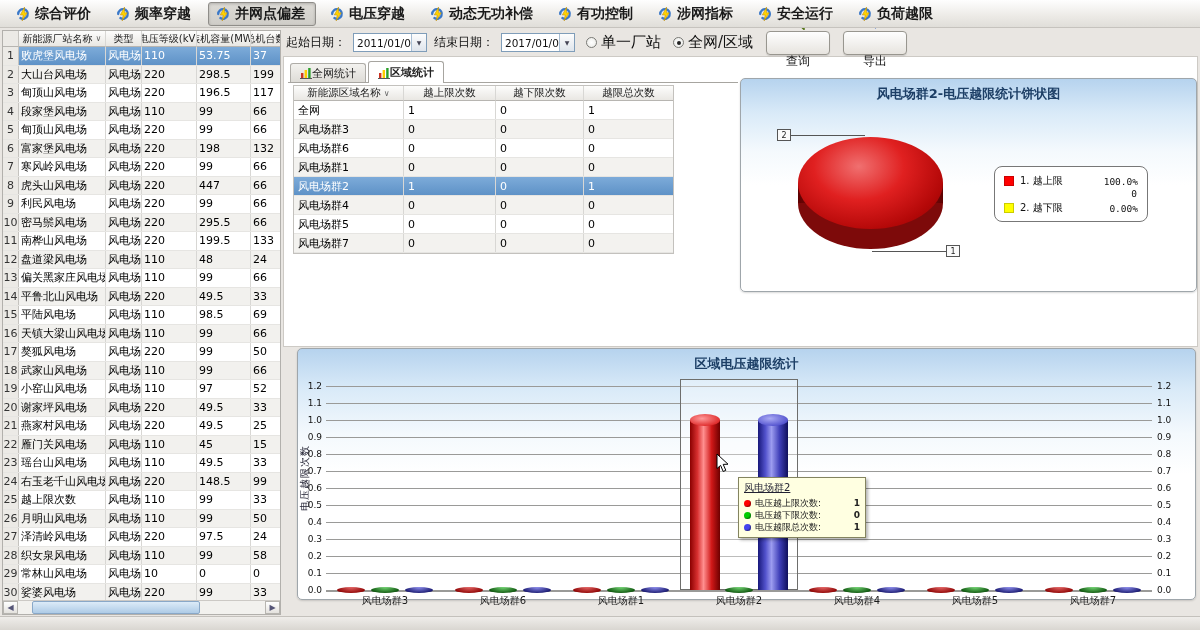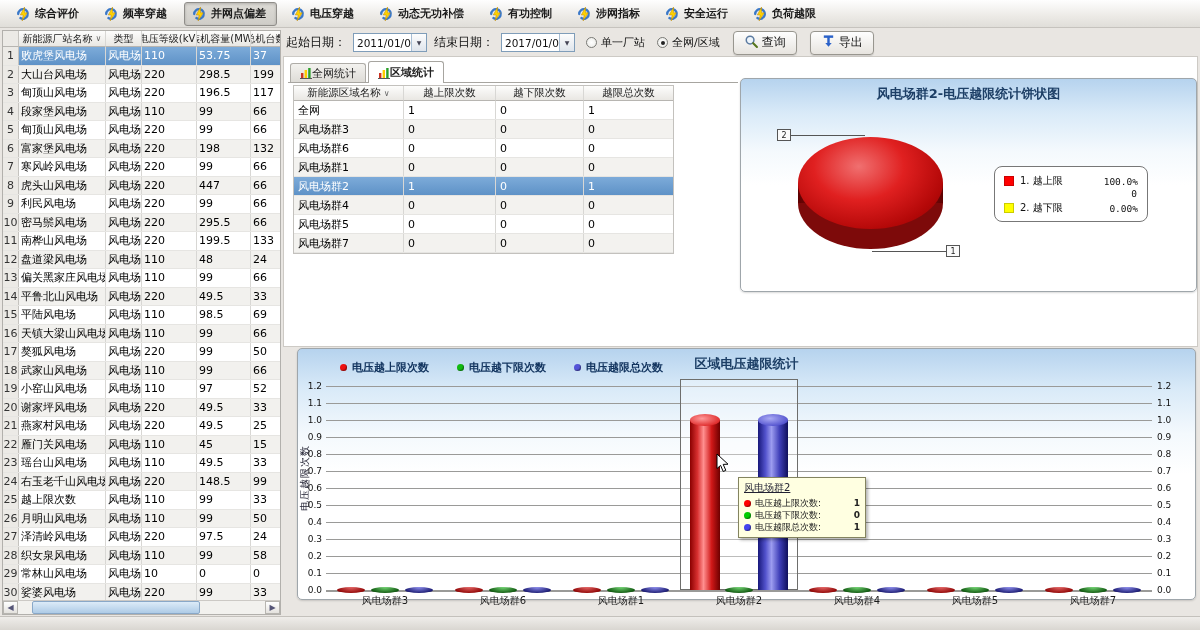--- a/index.html
+++ b/index.html
@@ -5,21 +5,21 @@
 * { margin:0; padding:0; box-sizing:border-box; }
 html,body { width:1200px; height:630px; }
 body { font-family:"DejaVu Sans", sans-serif; font-size:11px; background:#e9e6e2; overflow:hidden; position:relative; }
 .app { position:relative; width:1200px; height:630px; }
 
 
 .toolbar { position:absolute; left:0; top:0; width:1200px; height:28px;
   background:linear-gradient(#fefefe,#eceae6 60%,#e0ded9); border-bottom:1px solid #c6c3be;
   display:flex; align-items:center; padding-left:8px; gap:6px; z-index:4; }
 .tool-btn { display:flex; align-items:center; gap:4px; height:24px; padding:0 10px 0 6px;
-  border:1px solid transparent; border-radius:3px; font-size:11px; font-weight:bold; color:#1a1a1a; cursor:default; }
+  border:1px solid transparent; border-radius:3px; font-size:14px; font-weight:bold; color:#1a1a1a; cursor:default; }
 .tool-btn.active { border:1px solid #8f8d89; background:linear-gradient(#dddbd6,#cfcdc8);
   box-shadow:inset 0 1px 3px rgba(0,0,0,.2); }
 .tool-ico { width:16px; height:16px; display:inline-block; }
 
 
 .station-panel { position:absolute; left:2px; top:30px; width:279px; height:585px;
   background:#fff; border:1px solid #b2b0ac; z-index:3; }
 .st-head { display:flex; height:16px; }
 .st-h { background:linear-gradient(#fdfdfc,#e9e7e3); border-bottom:1px solid #b7b5b1;
   font-size:10px; color:#222; text-align:center; justify-content:center; font-weight:normal; }
@@ -44,24 +44,24 @@
 
 .query-bar { position:absolute; left:286px; top:29px; height:27px; display:flex; align-items:center; gap:7px; z-index:3; }
 .q-label { font-size:12px; color:#111; }
 .date-box { width:74px; height:19px; border:1px solid #7f9db9; background:#fff; display:flex; align-items:center; }
 .date-val { flex:1; padding-left:3px; font-size:10.5px; color:#111; white-space:nowrap; overflow:hidden; }
 .date-drop { width:15px; height:17px; background:linear-gradient(#fdfdfd,#dfe5ec); border-left:1px solid #a9bed3; font-size:6px; color:#445; display:flex; align-items:center; justify-content:center; }
 .radio-group { display:flex; align-items:center; gap:12px; margin-left:4px; }
 .radio { display:flex; align-items:center; gap:4px; cursor:default; }
 .radio-circle { width:11px; height:11px; border:1px solid #7a7a76; border-radius:50%; background:radial-gradient(#fff,#e8e8e4); position:relative; }
 .radio-circle.on::after { content:""; position:absolute; left:2.5px; top:2.5px; width:4px; height:4px; border-radius:50%; background:#222; }
-.radio-lbl { font-size:11px; color:#111; }
+.radio-lbl { font-size:15px; color:#111; }
 .q-btn { height:24px; min-width:64px; padding:0 10px; margin-left:6px; border:1px solid #98968f; border-radius:4px;
-  background:linear-gradient(#fefefe,#e7e4df); display:flex; align-items:center; justify-content:center; gap:3px;
-  font-size:12px; color:#111; box-shadow:0 1px 1px rgba(0,0,0,.12); }
+  background:linear-gradient(#fefefe,#e7e4df); display:flex; align-items:center; justify-content:center; gap:19px;
+  font-size:12px; color:#111; box-shadow:0 1px 1px rgba(0,0,0,.12);flex-direction:column; }
 
 
 .content-top { position:absolute; left:283px; top:56px; width:915px; height:291px; background:#fff; border:1px solid #cdcac5; z-index:1; }
 .tab-strip { position:absolute; left:288px; top:61px; width:450px; height:22px; border-bottom:1px solid #a7a5a0; display:flex; align-items:flex-end; padding-left:2px; z-index:2; }
 .stat-tab { display:flex; align-items:center; padding:3px 9px; font-size:11px; color:#222;
   border:1px solid #aeaca7; border-bottom:none; border-radius:3px 3px 0 0; background:linear-gradient(#f3f2ef,#dedcd7); margin-right:2px; height:19px; }
 .stat-tab.active { background:#fff; height:22px; margin-bottom:-1px; border-color:#a7a5a0; font-weight:bold; }
 
 
 .region-table { position:absolute; left:293px; top:85px; width:381px; border:1px solid #c3c1bd; background:#fff; z-index:2; }
@@ -607,34 +607,20 @@
         <div class="plg-row">
           <span class="plg-sw" style="background: rgb(255, 255, 0);"></span>
           <span class="plg-lbl">2. 越下限</span>
           <span class="plg-val">0.00%</span>
         </div>
       </div>
   </div>
 
   <div class="chart-panel bar-panel">
     <div class="chart-title">区域电压越限统计</div>
-    <div class="bar-legend">
-        <div class="blg-item">
-          <span class="blg-dot" style="background: rgb(238, 17, 17);"></span>
-          <span class="blg-lbl">电压越上限次数</span>
-        </div>
-        <div class="blg-item">
-          <span class="blg-dot" style="background: rgb(17, 187, 17);"></span>
-          <span class="blg-lbl">电压越下限次数</span>
-        </div>
-        <div class="blg-item">
-          <span class="blg-dot" style="background: rgb(84, 84, 216);"></span>
-          <span class="blg-lbl">电压越限总次数</span>
-        </div>
-      </div>
     <div class="ylabel">电压越限次数</div>
     <div class="bar-plot">
         <div class="gridline" style="left: 28px; top: 241px; width: 826px; height: 2px;"></div>
         <div class="ytick left" style="top: 236px;">0.0</div>
         <div class="ytick right" style="top: 236px; left: 859px;">0.0</div>
         <div class="gridline" style="left: 28px; top: 224px; width: 826px; height: 1px;"></div>
         <div class="ytick left" style="top: 219px;">0.1</div>
         <div class="ytick right" style="top: 219px; left: 859px;">0.1</div>
         <div class="gridline" style="left: 28px; top: 207px; width: 826px; height: 1px;"></div>
         <div class="ytick left" style="top: 202px;">0.2</div>

